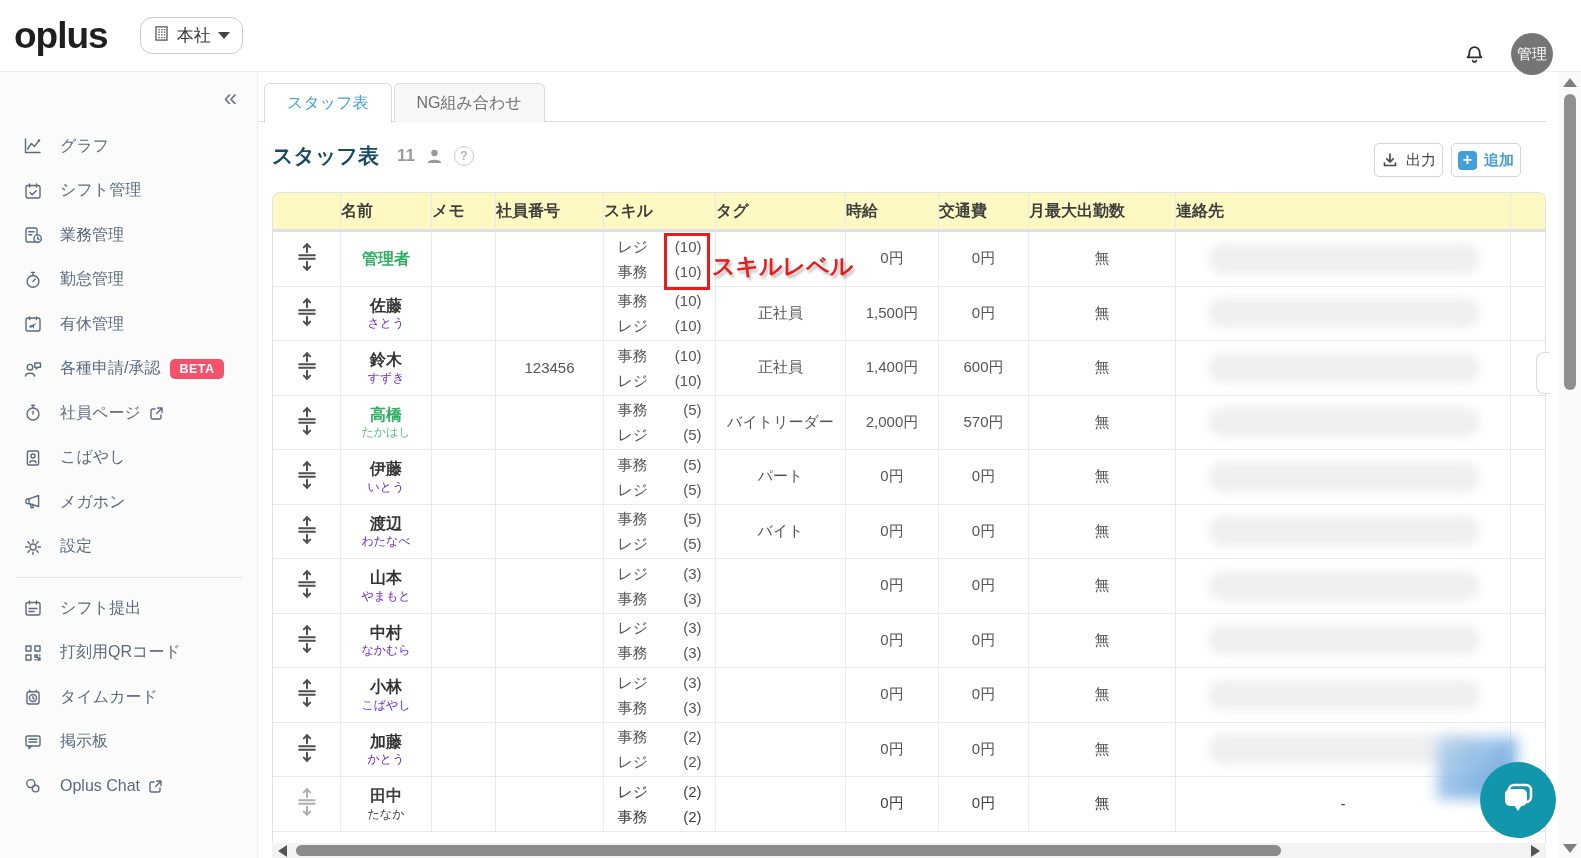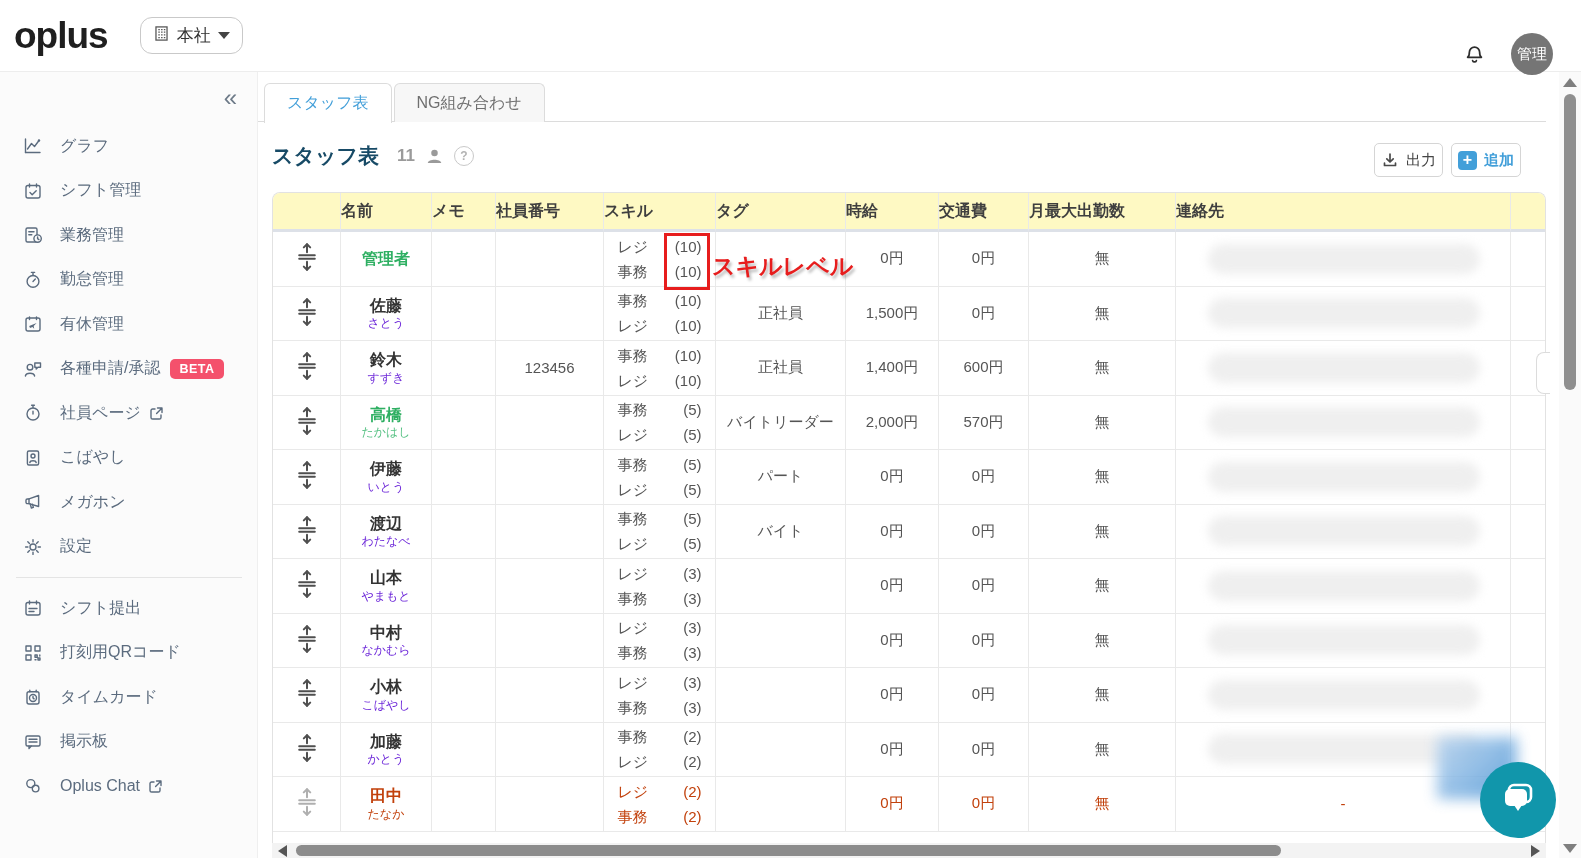--- a/index.html
+++ b/index.html
@@ -71,21 +71,21 @@
   .kana { font-size:12px; color:#6d28d9; line-height:1.3; }
   tr.green .nm { color:var(--green); }
   tr.green .kana { color:#56c183; }
   .drag { display:inline-flex; color:#4f4f4f; }
   .skill-in { width:84px; margin:0 auto; }
   .skill-line { display:flex; justify-content:space-between; line-height:25px; }
   .skill-line .sv { min-width:36px; text-align:right; }
   .td-contact { position:relative; }
   .blob { position:absolute; left:32px; top:50%; transform:translateY(-50%); width:272px; height:30px;
     border-radius:15px; background:#efefef; filter:blur(5px); }
-  tr.muted td, tr.muted .nm, tr.muted .kana { color:#c2410c; }
+  tr.muted td, tr.muted .nm, tr.muted .kana { color:#404040; }
   tr.muted .drag { opacity:.45; }
 
   
   .anno-box { position:absolute; left:664px; top:233px; width:46px; height:57px;
     border:3px solid var(--red); z-index:5; pointer-events:none; }
   .anno-label { position:absolute; left:712px; top:251px; font-size:23px; font-weight:bold;
     color:var(--red); z-index:5; text-shadow:2px 3px 3px rgba(0,0,0,.28); pointer-events:none; }
 
   
   .edge-frag { position:absolute; left:1536px; top:352px; width:14px; height:42px; background:#fff;

